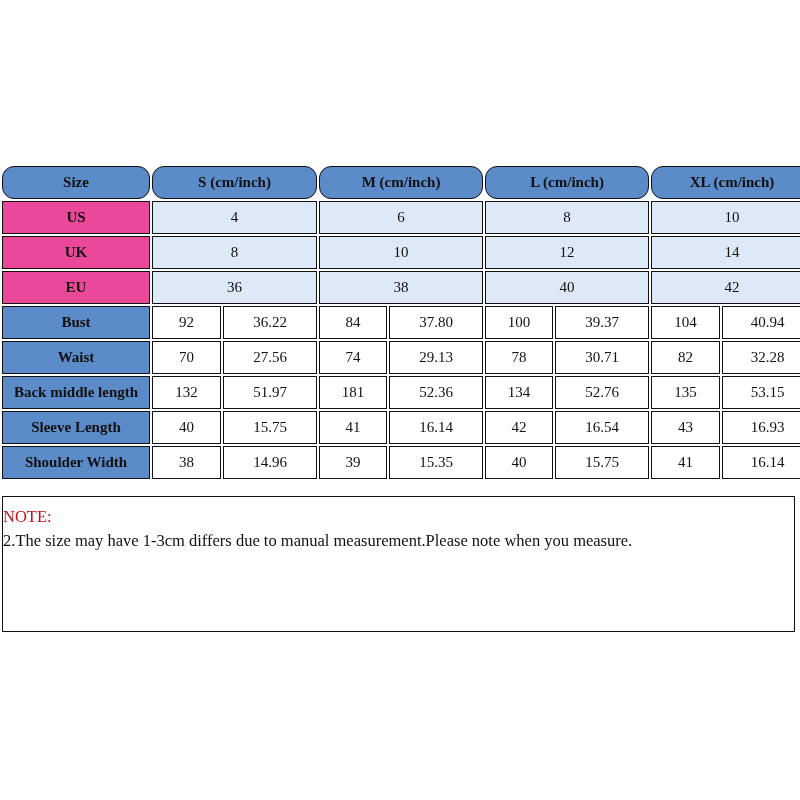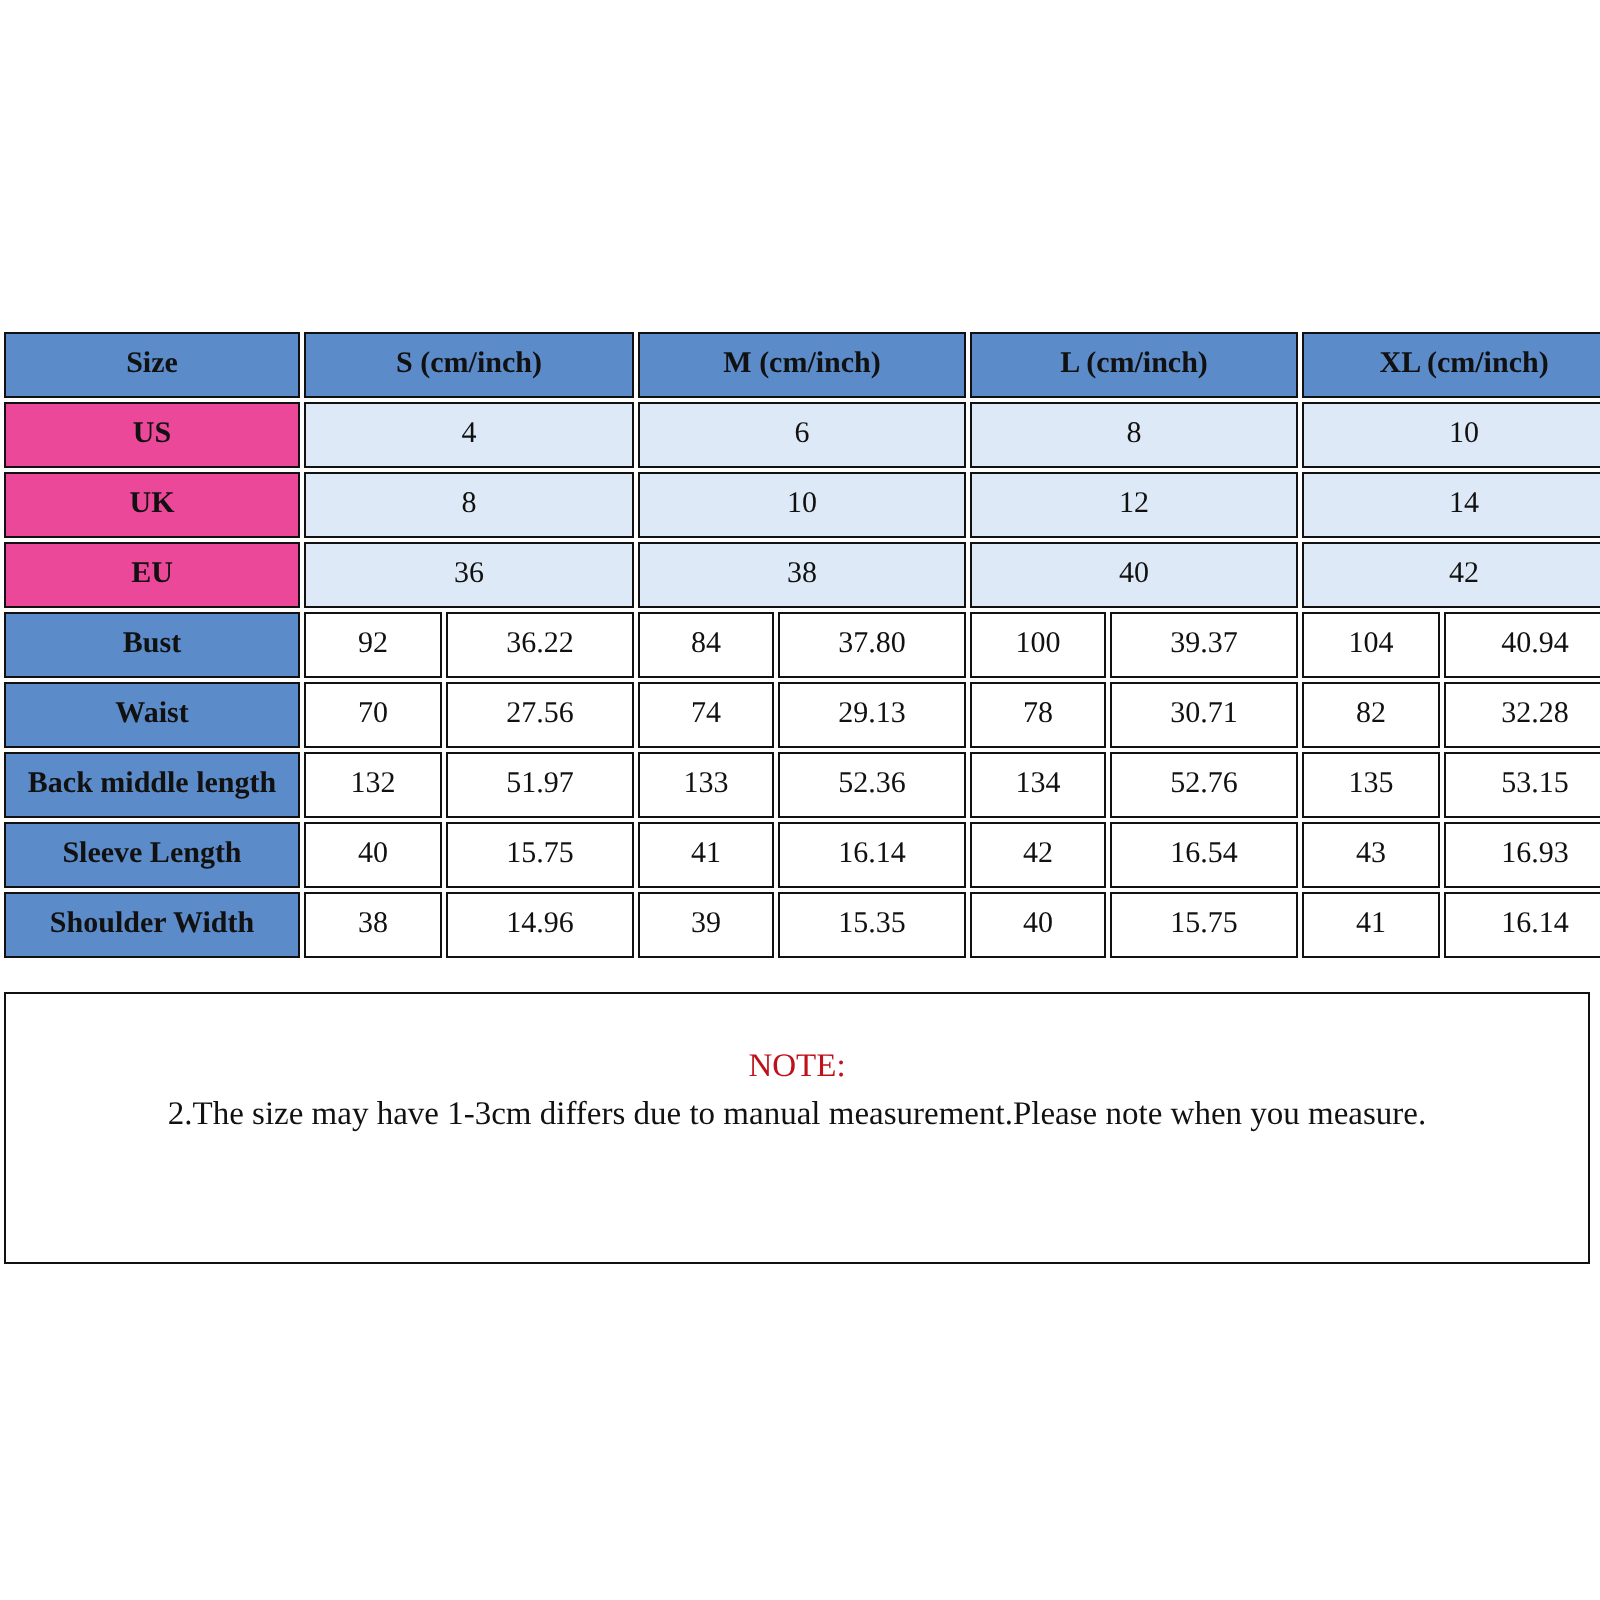--- a/index.html
+++ b/index.html
@@ -1,25 +1,25 @@
 <!DOCTYPE html>
 <html><head>
 <meta charset="utf-8">
 <style>
   html, body { margin:0; padding:0; background:#ffffff; }
   body { width:800px; height:800px; position:relative; font-family:"Liberation Serif", serif; color:#111; }
   .wrap { position:absolute; left:2px; top:166px; width:796px; }
   table.size { border-collapse:separate; border-spacing:2px; width:796px; table-layout:fixed; background:#fff; margin:-2px; }
   table.size td { border:1.5px solid #111; text-align:center; vertical-align:middle; font-size:15px; height:31px; padding:0; }
-  td.hdr { background:#5b8bc9; font-weight:bold; }
+  td.hdr { background:#5b8bc9; font-weight:bold;border-radius:12px; }
   td.lbl-blue { background:#5b8bc9; font-weight:bold; }
   td.lbl-light { background:#ec4899; font-weight:bold; }
   td.light { background:#dde9f6; }
   td.white { background:#ffffff; }
-  .notes { position:absolute; left:2px; top:496px; width:793px; height:136px; border:1.5px solid #111; background:#fff; text-align:center; font-size:16.5px; line-height:24px; padding-top:24px; box-sizing:border-box; }
+  .notes { position:absolute; left:2px; top:496px; width:793px; height:136px; border:1.5px solid #111; background:#fff; font-size:16.5px; line-height:24px; padding-top:8px; box-sizing:border-box; }
   .note-title { color:#c0111a; }
 </style>
 </head>
 <body>
 
 <div class="wrap">
 <table class="size">
   <colgroup>
     <col style="width:148px">
     <col style="width:69px">
@@ -79,21 +79,21 @@
     <td class="white">29.13</td>
     <td class="white">78</td>
     <td class="white">30.71</td>
     <td class="white">82</td>
     <td class="white">32.28</td>
   </tr>
   <tr>
     <td class="lbl-blue">Back middle length</td>
     <td class="white">132</td>
     <td class="white">51.97</td>
-    <td class="white">133</td>
+    <td class="white">181</td>
     <td class="white">52.36</td>
     <td class="white">134</td>
     <td class="white">52.76</td>
     <td class="white">135</td>
     <td class="white">53.15</td>
   </tr>
   <tr>
     <td class="lbl-blue">Sleeve Length</td>
     <td class="white">40</td>
     <td class="white">15.75</td>

